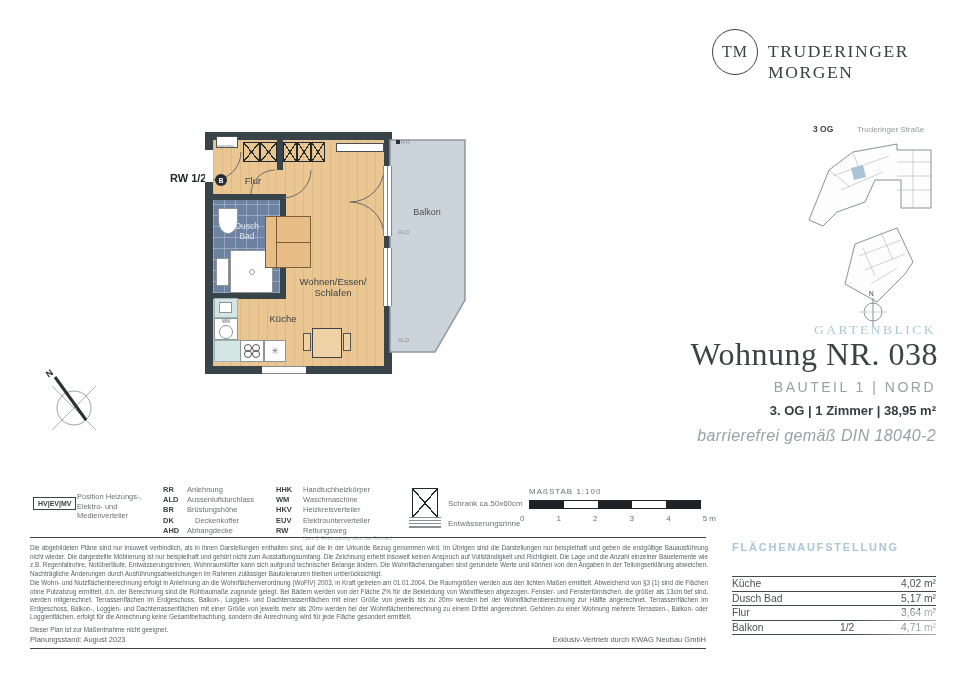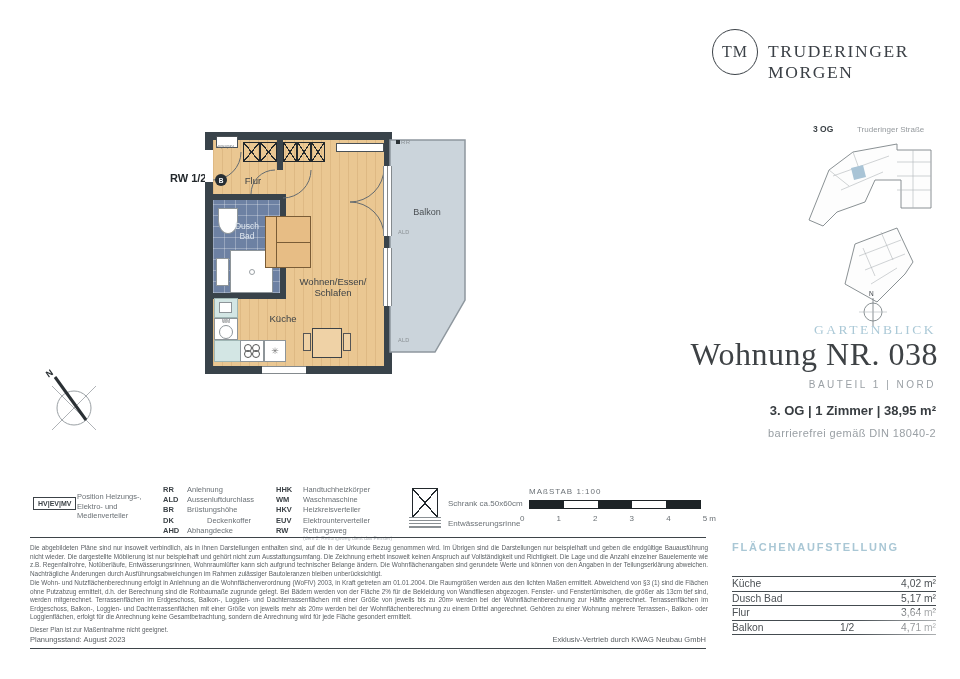--- a/index.html
+++ b/index.html
@@ -36,23 +36,23 @@
   .tiny-gray{font-size:5.5px;color:#8a9094;letter-spacing:.3px;}
   .sofa{background:#e7bd85;border:1.2px solid #7a5c36;box-sizing:border-box;}
   .sofa:before{content:"";position:absolute;left:10px;top:0;bottom:0;width:0;border-left:1px solid #7a5c36;}
   .sofa:after{content:"";position:absolute;left:10px;top:50%;right:0;height:0;border-top:1px solid #7a5c36;}
   .bmark{background:#272e33;color:#fff;border-radius:50%;display:flex;align-items:center;justify-content:center;
     font-size:6.5px;font-weight:bold;}
 
   
   .tag{right:24px;top:322px;font-size:13.5px;letter-spacing:2.5px;color:#abc9d7;text-align:center;}
   .wtitle{right:22px;top:336px;font-size:32px;color:#3e4245;text-align:right;letter-spacing:.5px;}
-  .subtitle{right:24px;top:379px;font-size:10px;letter-spacing:2.5px;color:#9aa0a5;text-align:right;padding-left:45px;}
+  .subtitle{right:24px;top:379px;font-size:14px;letter-spacing:2.5px;color:#9aa0a5;text-align:right;padding-left:45px;}
   .unitinfo{right:24px;top:403px;font-size:13px;font-weight:bold;color:#383d41;text-align:left;}
-  .access{right:24px;top:427px;font-size:11px;letter-spacing:.4px;color:#9aa0a5;text-align:left;}
+  .access{right:24px;top:427px;font-size:16px;letter-spacing:.4px;color:#9aa0a5;text-align:left;font-style:italic;}
 
   
   .hvbox{left:33px;top:497px;border:1.2px solid #3c4247;padding:2px 4px;font-size:7px;font-weight:bold;color:#3c4247;}
   .hvtext{left:77px;top:492px;font-size:7.5px;line-height:9.5px;color:#6b7176;}
   .abbr{font-size:7.5px;line-height:10.2px;color:#6b7176;}
   .abbr .row{display:flex;}
   .abbr .k{font-weight:bold;color:#3c4247;flex:none;}
   .abbr .note{display:block;font-size:5px;color:#b3b8bc;line-height:5px;}
   .stripes{background:repeating-linear-gradient(0deg,#8a9094 0 1.5px,transparent 1.5px 3.5px);}
   .legend-lbl{font-size:8px;color:#6b7176;}
@@ -217,21 +217,21 @@
         <span class="k" style="width:24px;">ALD</span>
         <span><span>Aussenluftdurchlass</span><span class="note"></span></span>
       </div>
 
       <div class="row">
         <span class="k" style="width:24px;">BR</span>
         <span><span>Brüstungshöhe</span><span class="note"></span></span>
       </div>
 
       <div class="row">
-        <span class="k" style="width:44px;">DK</span>
+        <span class="k" style="width:32px;">DK</span>
         <span><span>Deckenkoffer</span><span class="note"></span></span>
       </div>
 
       <div class="row">
         <span class="k" style="width:24px;">AHD</span>
         <span><span>Abhangdecke</span><span class="note"></span></span>
       </div>
     </div>
   <div class="abs abbr" style="left:276px;top:485px;">
 

